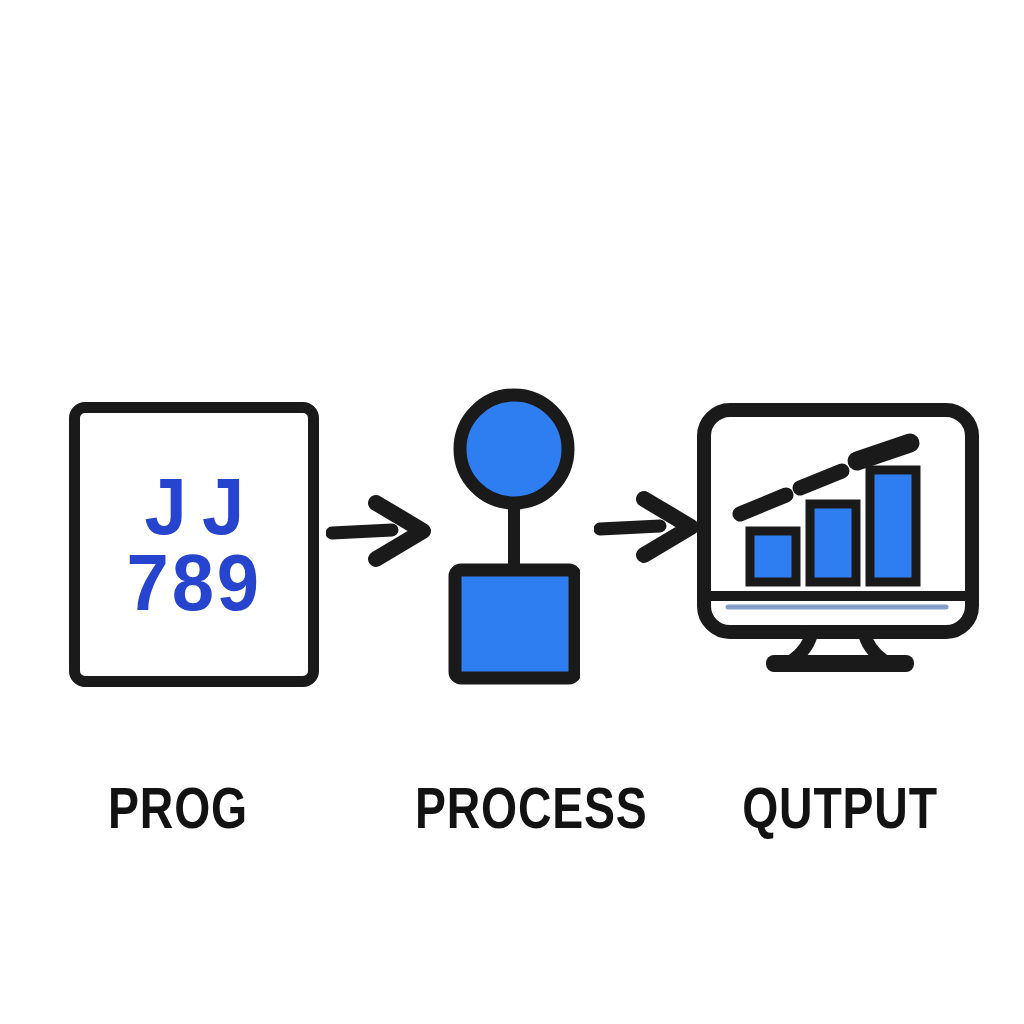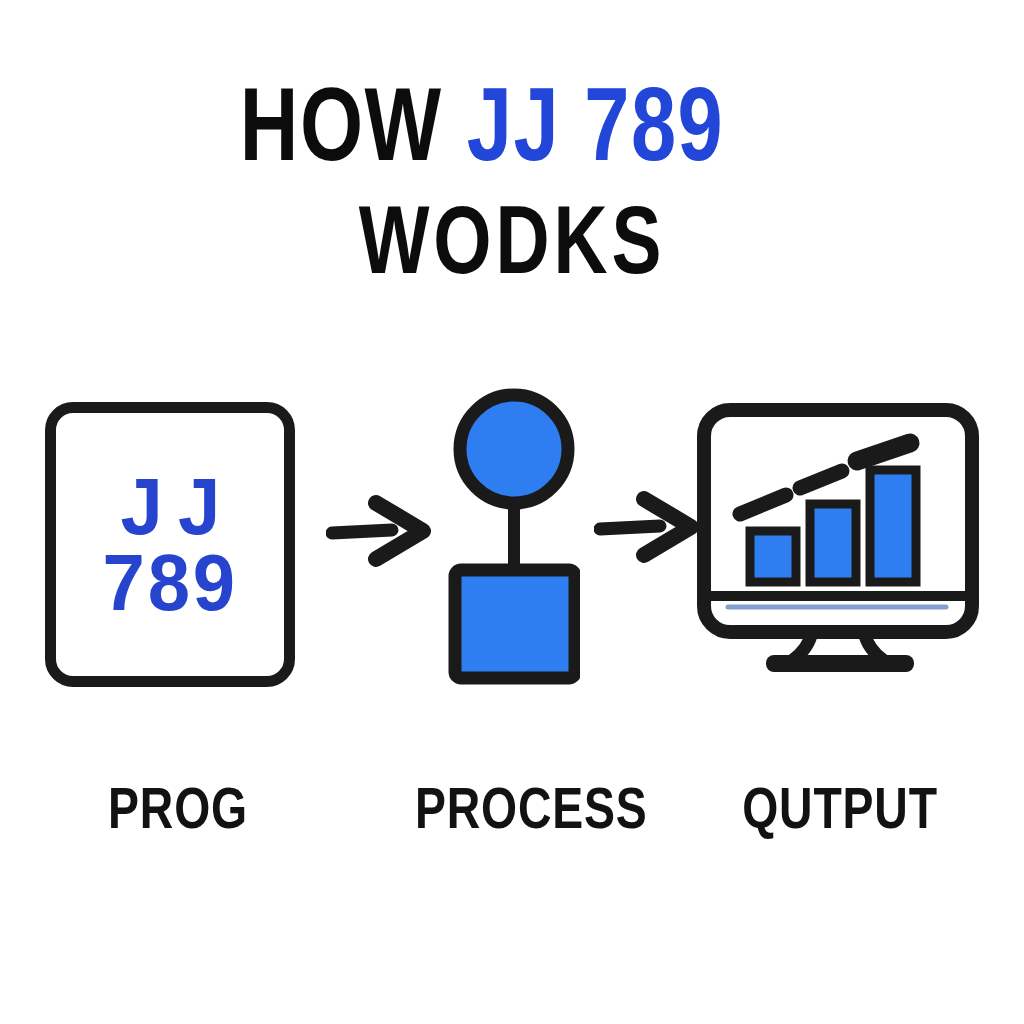--- a/index.html
+++ b/index.html
@@ -41,27 +41,27 @@
     margin-top: 16px;
     font-size: 96px;
     line-height: 1.0;
     letter-spacing: 5px;
     transform: scaleX(0.78);
   }
 
   
   .prog-box {
     position: absolute;
-    left: 45px;
+    left: 69px;
     top: 402px;
     width: 250px;
     height: 285px;
     box-sizing: border-box;
     border: 11px solid var(--outline, #1a1a1a);
-    border-radius: 28px;
+    border-radius: 16px;
     background: #ffffff;
     display: flex;
     flex-direction: column;
     align-items: center;
     justify-content: center;
     gap: 0;
   }
   .box-line {
     color: var(--text-blue, #2744cf);
     font-weight: 900;
@@ -97,27 +97,20 @@
   }
   .label-prog    { left: 53px;  }
   .label-process { left: 390px; }
   .label-output  { left: 715px; }
 </style>
 </head>
 <body>
 
 <div class="canvas">
 
-  <div class="title-block">
-    <div class="title-line1">
-      <span>HOW</span>
-      <span class="blue">JJ 789</span>
-    </div>
-    <div class="title-line2">WODKS</div>
-  </div>
 
   <div class="prog-box">
     <div class="box-line jj">JJ</div>
     <div class="box-line n789">789</div>
   </div>
 
   <svg class="arrow-1" width="110" height="76" viewBox="0 0 110 76">
     <path class="ol-stroke" d="M6 41 L66 38" stroke-width="13" stroke-linecap="round"></path>
     <path class="ol-stroke" d="M50 11 L97 39 L50 67" stroke-width="16" stroke-linecap="round" stroke-linejoin="round"></path>
   </svg>

